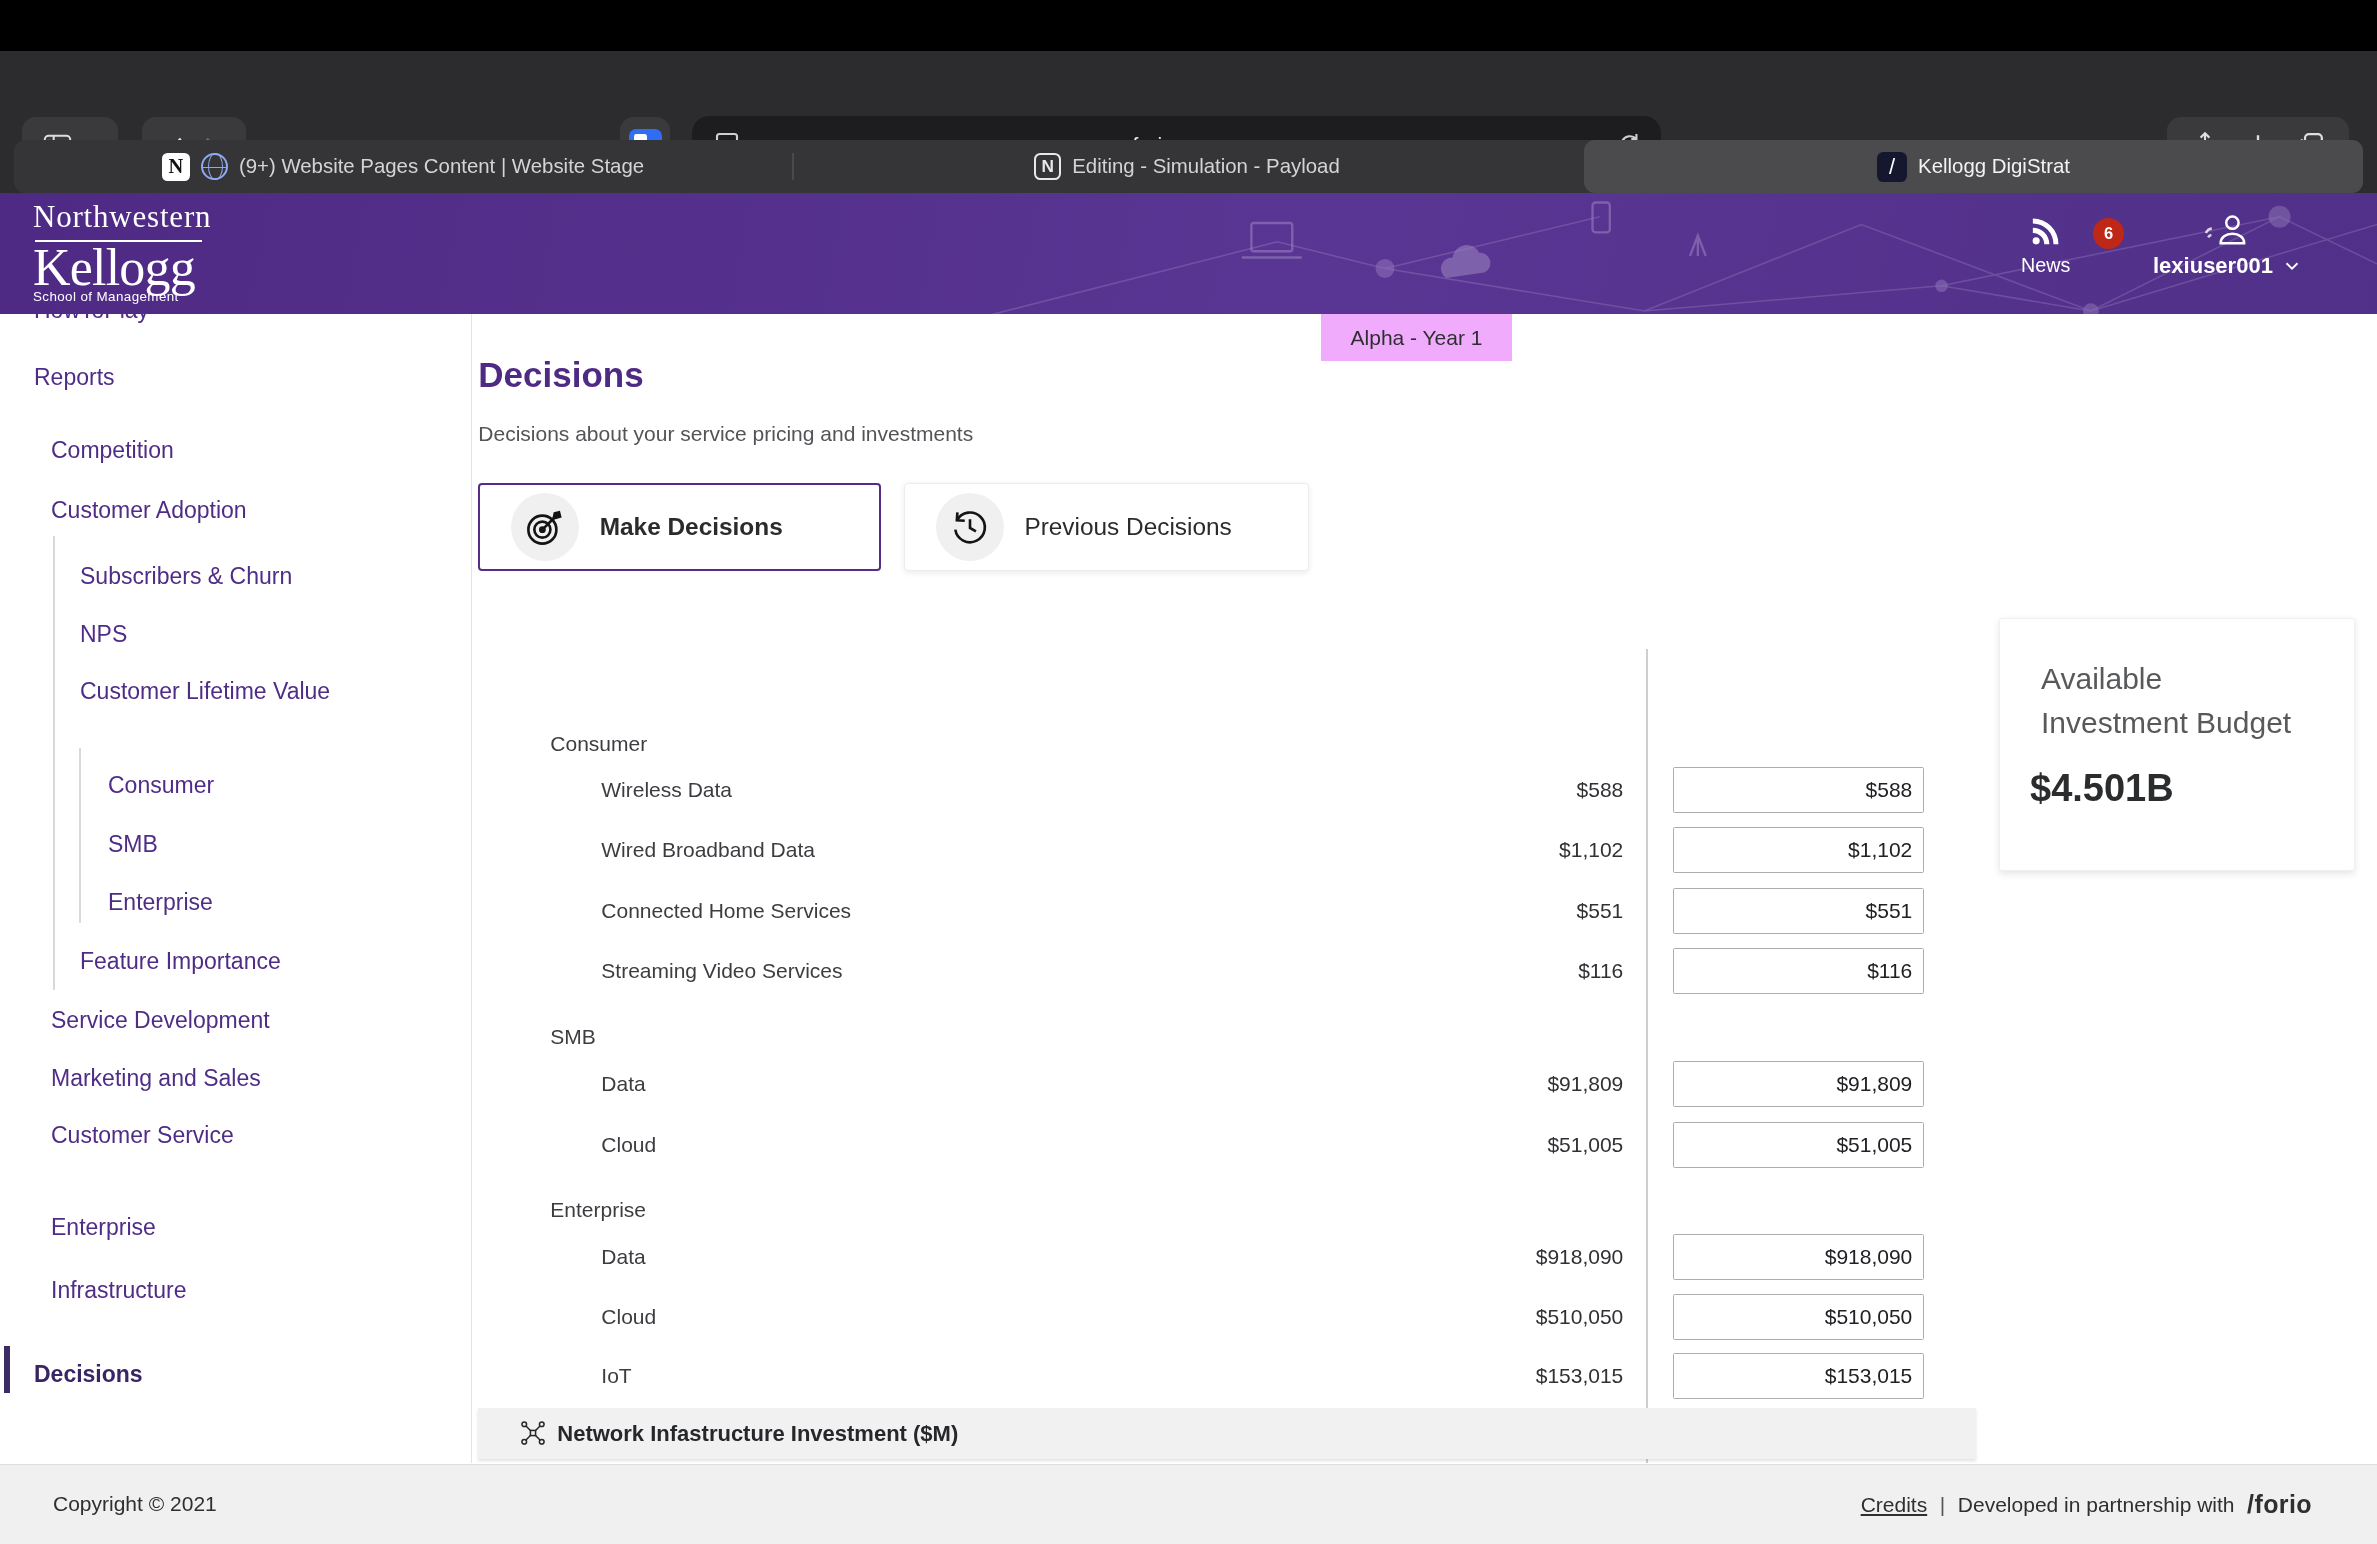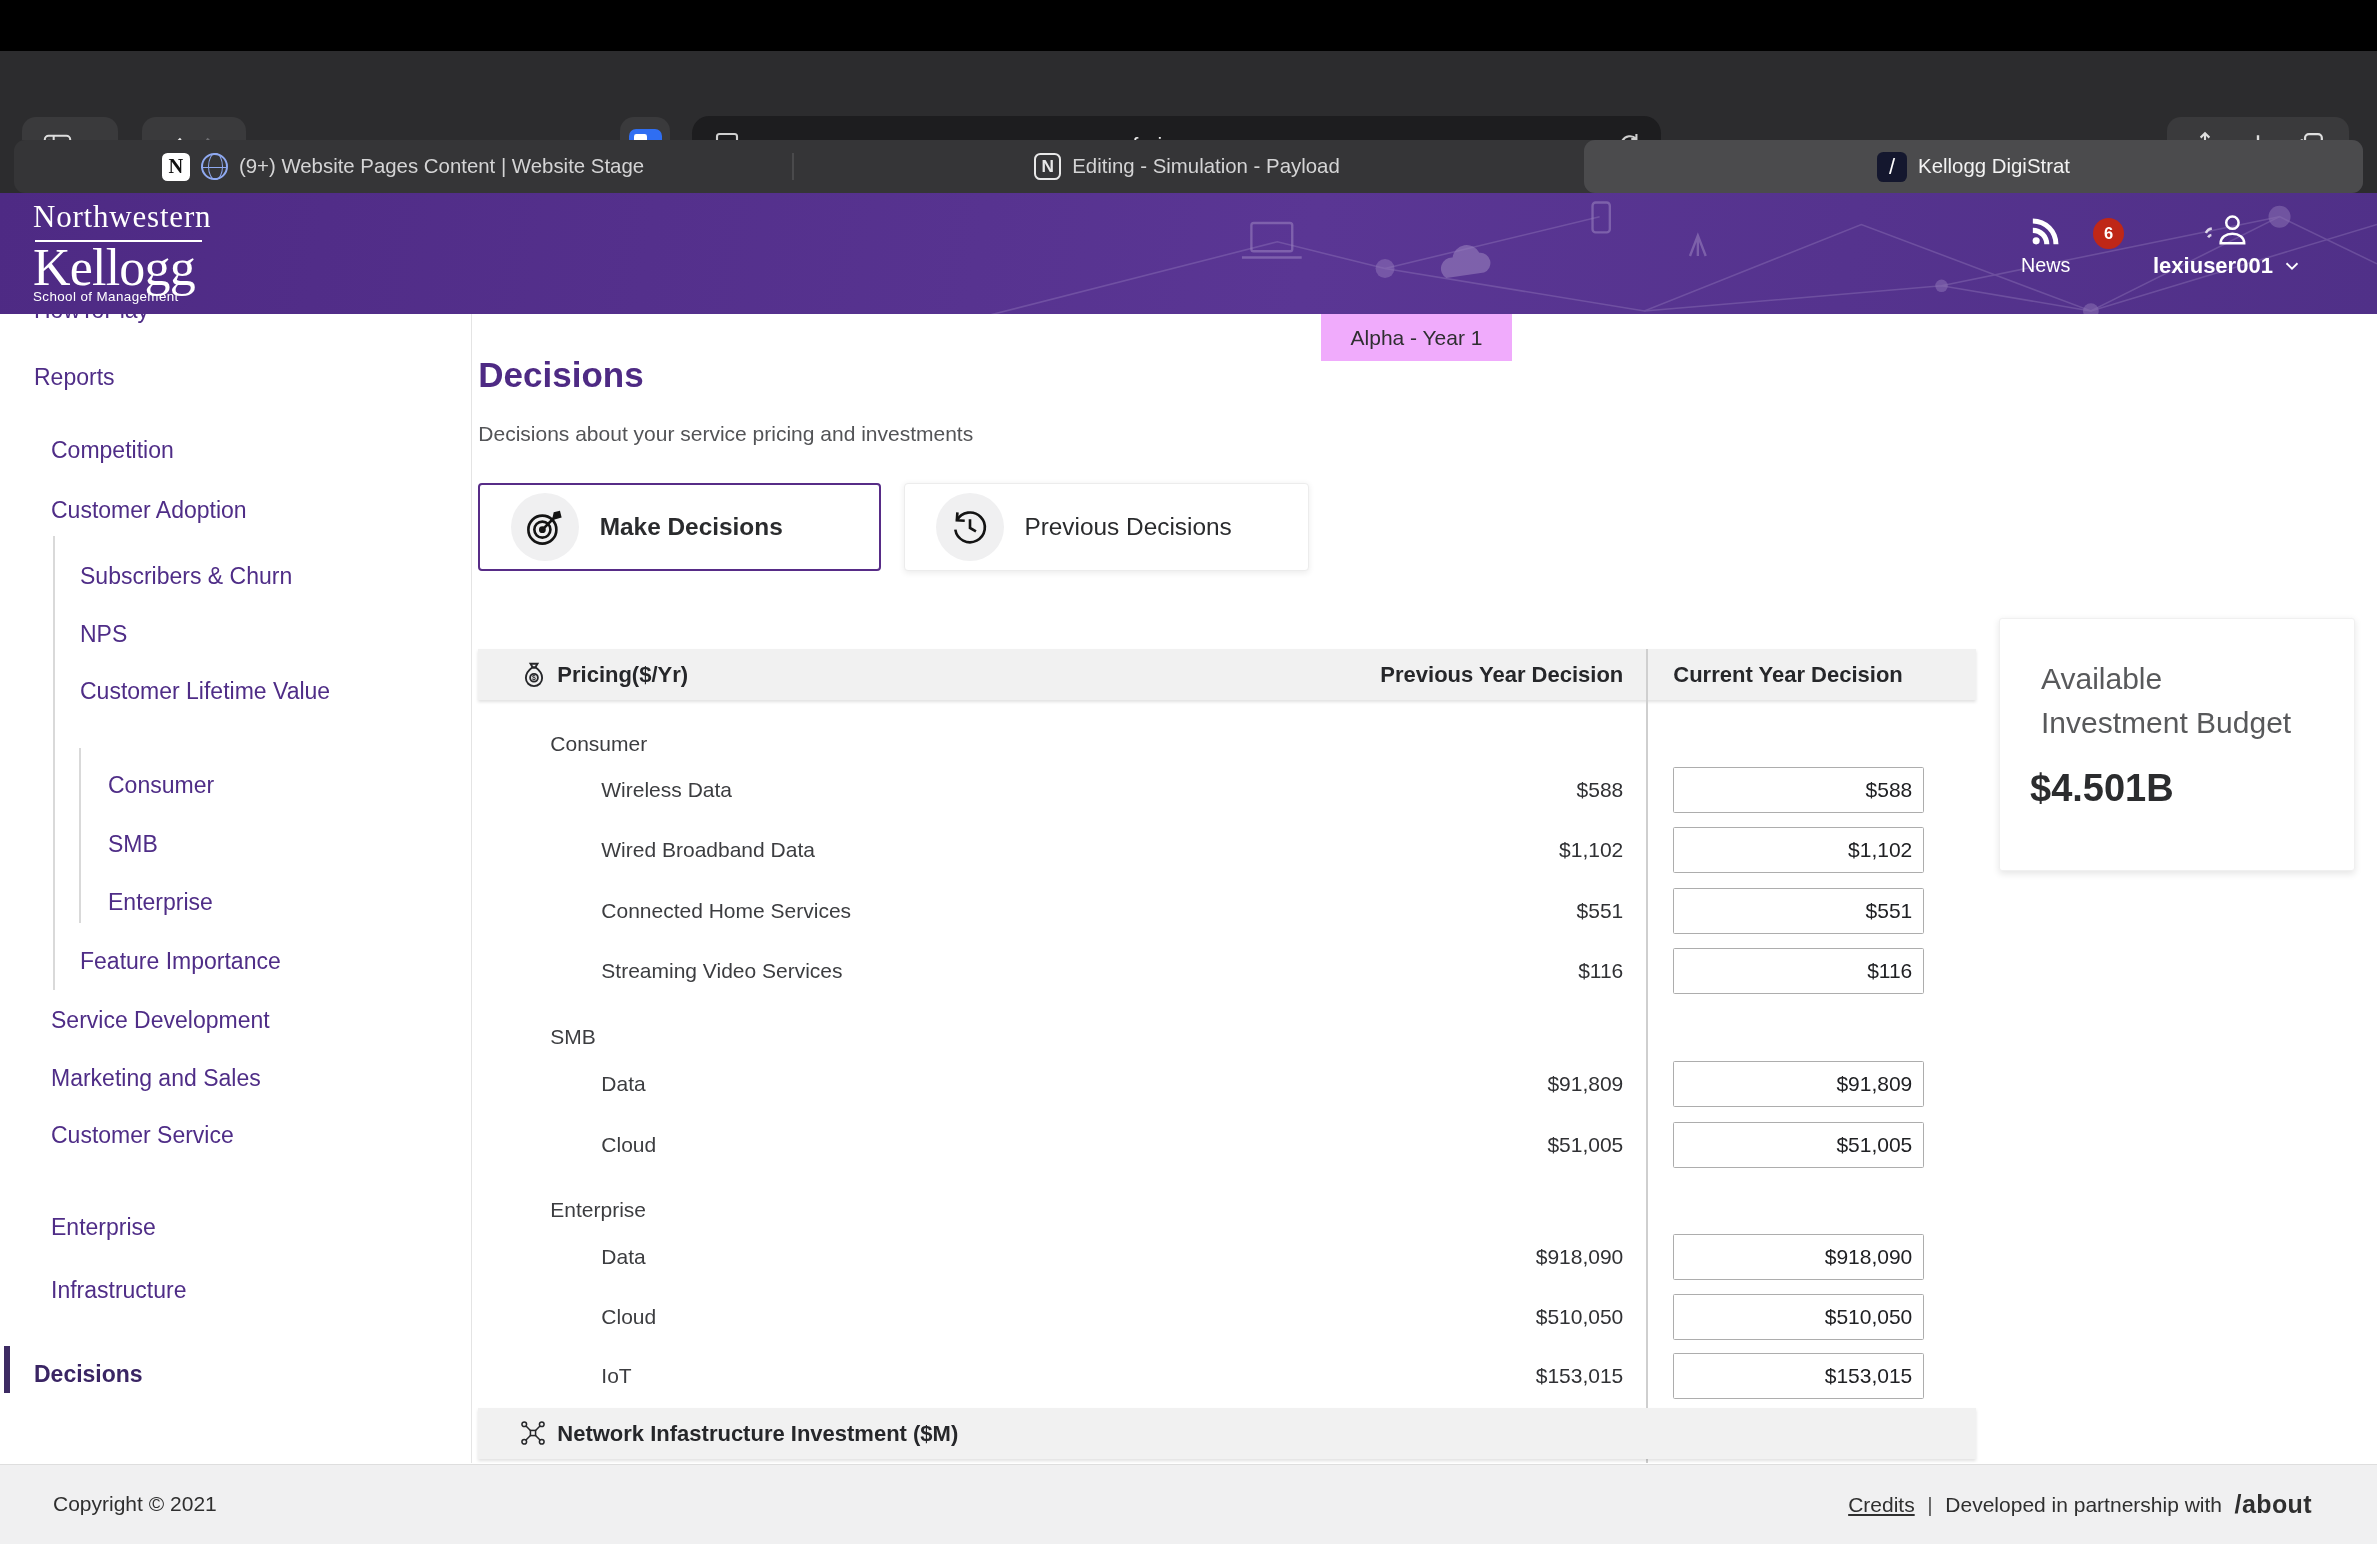--- a/index.html
+++ b/index.html
@@ -327,33 +327,20 @@
         <svg width="42" height="42" viewBox="0 0 24 24" fill="none" stroke="#141414" stroke-width="1.5">
           <path d="M4.5 8.2 A8.5 8.5 0 1 1 3.6 13.5"></path>
           <path d="M4.8 3.6 L4.5 8.2 L9 8.4"></path>
           <path d="M12 7.5 v5 l3.4 2"></path>
         </svg>
       </span>
       <span>Previous Decisions</span>
     </div>
 
     <div class="ptable">
-      <div class="thead" style="top:0">
-        <span class="ticon">
-          <svg width="30" height="30" viewBox="0 0 24 24" fill="none" stroke="#26272a" stroke-width="1.5">
-            <path d="M9.2 3h5.6l-1.8 3h-2z"></path>
-            <path d="M10.6 6c-3.4 2.4-5.1 5.2-5.1 8.4a6.5 6.5 0 0 0 13 0c0-3.2-1.7-6-5.1-8.4z"></path>
-            <circle cx="12" cy="14.2" r="3.1"></circle>
-            <text x="12" y="16.1" font-size="5.5" text-anchor="middle" fill="#26272a" stroke="none" font-weight="bold">$</text>
-          </svg>
-        </span>
-        <span class="ttitle">Pricing($/Yr)</span>
-        <span class="tprevcol">Previous Year Decision</span>
-        <span class="tcurcol">Current Year Decision</span>
-      </div>
 
       <div class="vdivider"></div>
 
       <div class="trow" style="top:73px">
         <span class="glabel">Consumer</span>
       </div>
       <div class="trow" style="top:118px">
         <span class="ilabel">Wireless Data</span>
         <span class="pval">$588</span>
         <input value="$588" style="">
@@ -426,16 +413,16 @@
     </div>
   </main>
 </div>
 
 <footer class="footer">
   <span class="copyright">Copyright © 2021</span>
   <span class="foot-right">
     <a class="credits">Credits</a>
     <span class="sep">|</span>
     <span>Developed in partnership with</span>
-    <span class="forio-logo">/about</span>
+    <span class="forio-logo">/forio</span>
   </span>
 </footer>
 
 
 </body></html>

